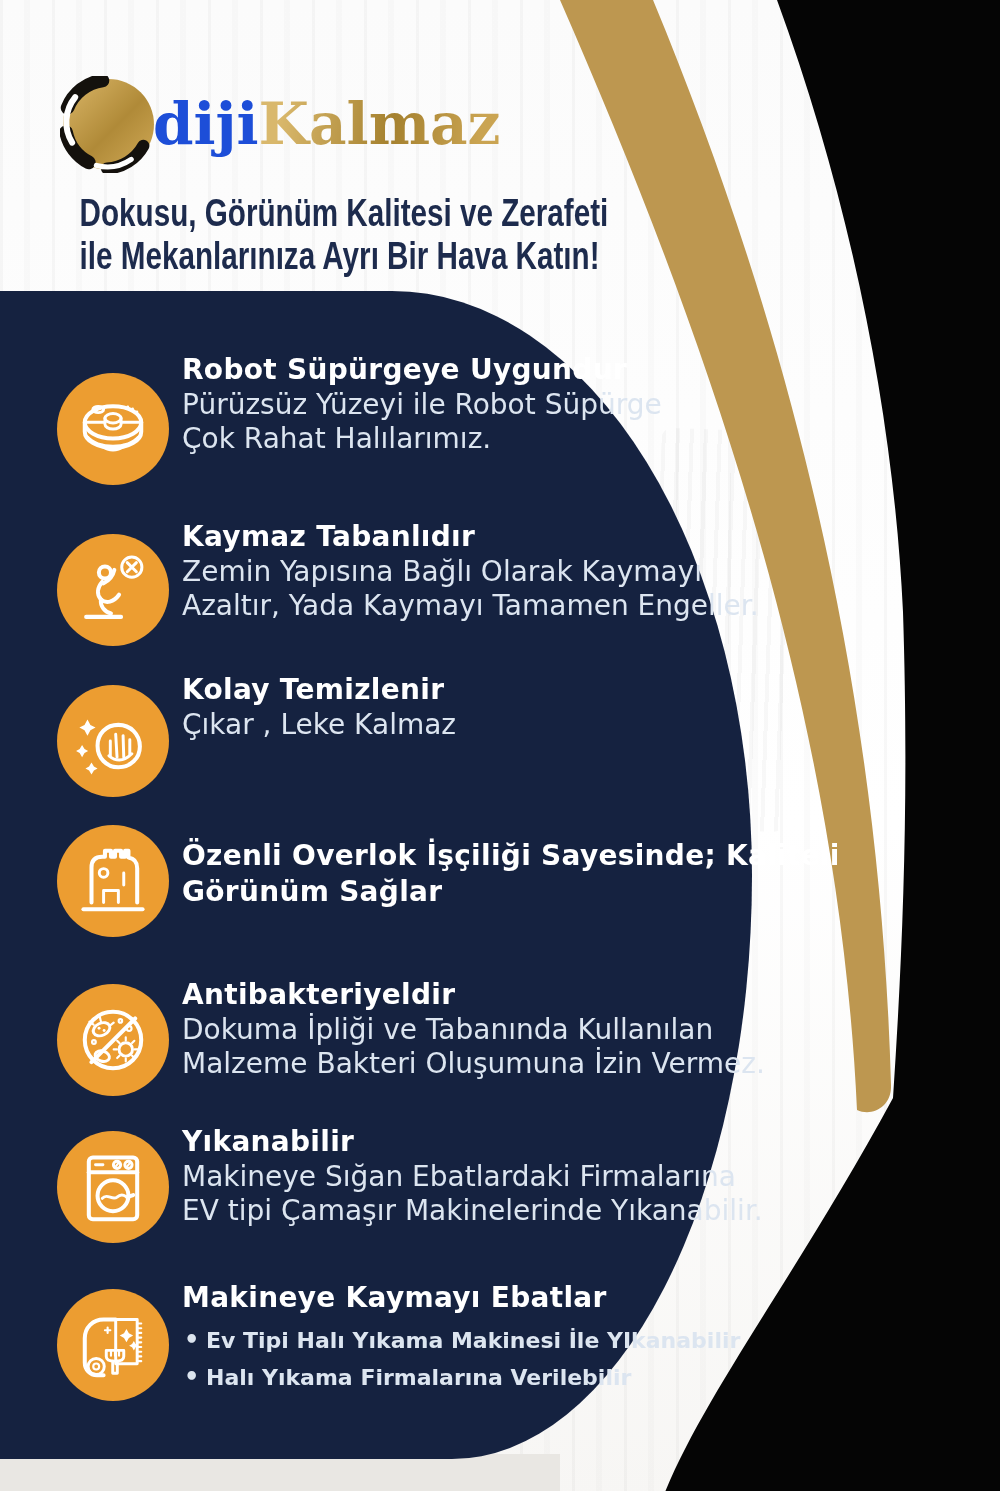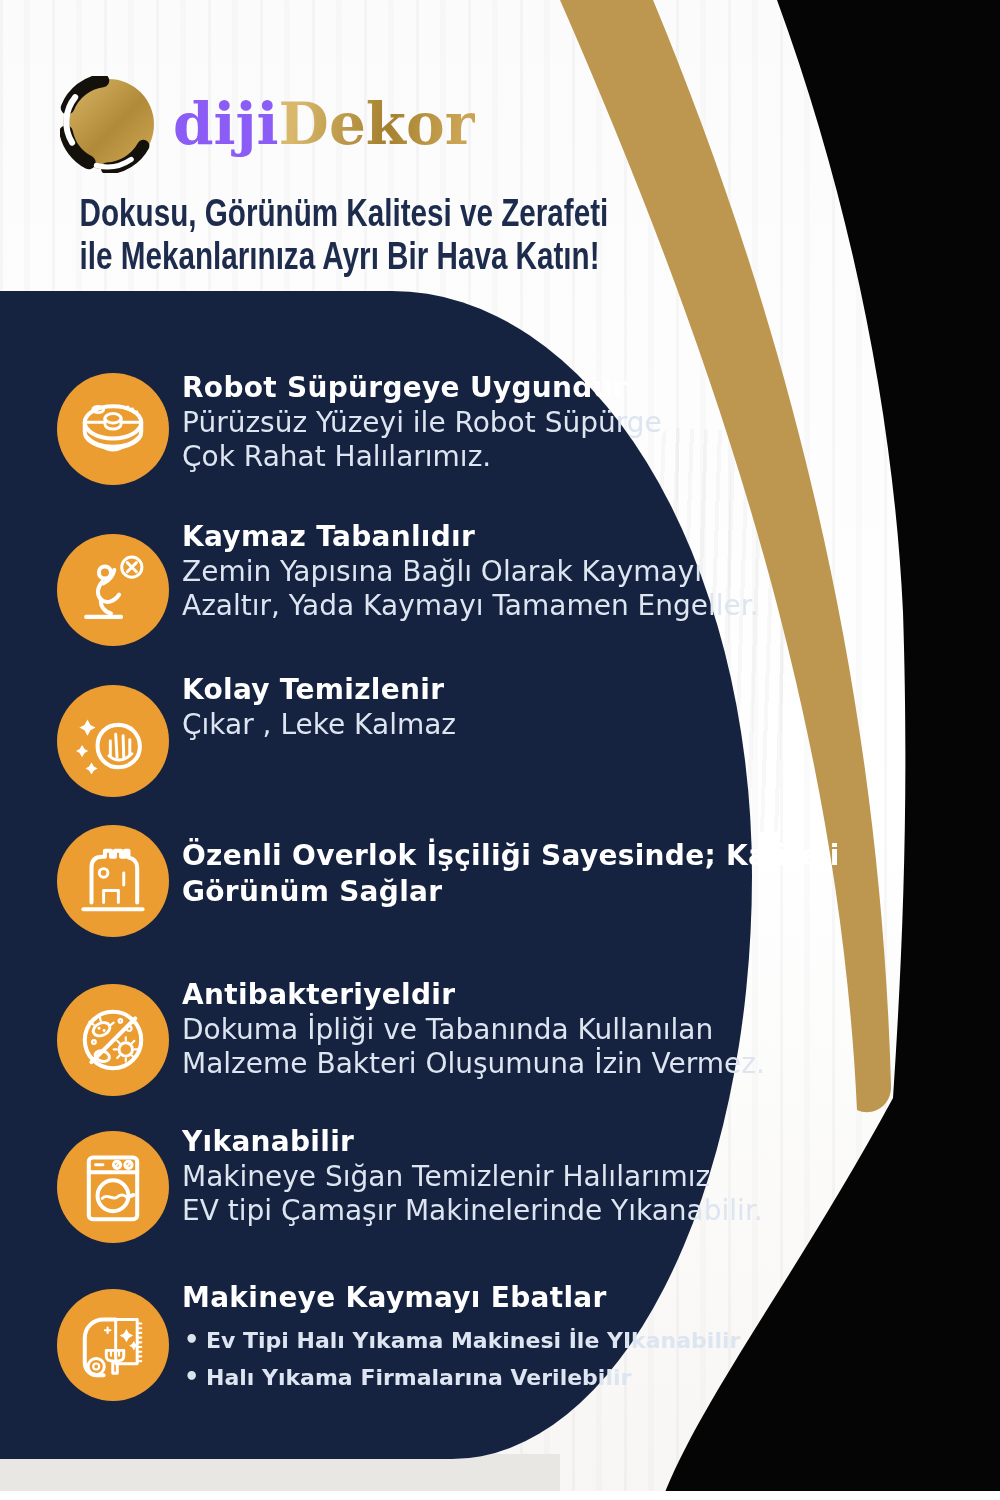--- a/index.html
+++ b/index.html
@@ -25,21 +25,21 @@
   .decor-svg{position:absolute; inset:0;}
   .bottom-white{position:absolute; left:0; top:1491px; width:1000px; height:9px; background:#ffffff;}
   
   .navy-panel{position:absolute; left:0; top:291px; width:752px; height:1168px;
     background:var(--navy);
     border-radius:0 360px 300px 0 / 0 584px 584px 0;}
   
   .logo-row{position:absolute; left:60px; top:74px; height:100px; display:flex; align-items:center;}
   .logo-sphere{width:97px; height:97px; flex:0 0 auto;}
   .logo-text{font-family:"DejaVu Serif","Liberation Serif",serif; font-size:58px; font-weight:700; line-height:97px; margin-left:-4px; white-space:nowrap;}
-  .logo-diji{color:#8b5cf6;padding-left:20px;}
+  .logo-diji{color:#1d4ed8;}
   .logo-dekor{background:linear-gradient(100deg,#d9b86c 10%,#a5812f 55%,#caa452 90%);
     -webkit-background-clip:text; background-clip:text; color:transparent;}
   .headline{position:absolute; left:18px; top:192px; width:560px; text-align:center;
     font-family:"Liberation Sans",sans-serif; font-weight:700; font-size:38px; line-height:43px;
     color:var(--headline); transform:scaleX(0.78); transform-origin:50% 0; white-space:nowrap; letter-spacing:0;}
   
   .feature{position:absolute; left:0; width:1000px;}
   .icon-circle{position:absolute; left:57px; width:112px; height:112px; border-radius:50%;
     background:var(--orange); display:flex; align-items:center; justify-content:center;}
   .icon-circle svg{width:86px; height:86px;}
@@ -86,21 +86,21 @@
             <stop offset="1" stop-color="#d2ab58"></stop>
         </linearGradient>
       </defs>
       <circle cx="32" cy="32" r="30" fill="url(#gl)"></circle>
       <path d="M28,3 A29,29 0 0 0 5,21" stroke="#14110d" stroke-width="9" fill="none" stroke-linecap="round"></path>
       <path d="M4,37 A29,29 0 0 0 19,57" stroke="#14110d" stroke-width="9" fill="none" stroke-linecap="round"></path>
       <path d="M31,61 A29,29 0 0 0 55,46" stroke="#14110d" stroke-width="8" fill="none" stroke-linecap="round"></path>
       <path d="M10,14 A26,26 0 0 0 8,44" stroke="#ffffff" stroke-width="4" fill="none" stroke-linecap="round"></path>
       <path d="M24,59 A28,28 0 0 0 47,55" stroke="#ffffff" stroke-width="3.4" fill="none" stroke-linecap="round"></path>
     </svg>
-    <div class="logo-text"><span class="logo-diji">diji</span><span class="logo-dekor">Dekor</span></div>
+    <div class="logo-text"><span class="logo-diji">diji</span><span class="logo-dekor">Kalmaz</span></div>
   </div>
 
   <div class="headline">
     <div>Dokusu, Görünüm Kalitesi ve Zerafeti</div>
     <div>ile Mekanlarınıza Ayrı Bir Hava Katın!</div>
   </div>
 
   <div class="feature">
     <div class="icon-circle" style="top:373px">
       <svg viewBox="0 0 64 64">
@@ -110,21 +110,21 @@
         <path class="st2" d="M11,27 h15 M38,27 h15"></path>
         <ellipse class="st2" cx="32" cy="24" rx="6" ry="3.5"></ellipse>
         <path class="st2" d="M26,24 v4.5 a6,3.5 0 0 0 12,0 v-4.5"></path>
         <ellipse class="st2" cx="21" cy="17.5" rx="4" ry="2.3"></ellipse>
         <circle class="fw" cx="43" cy="15.5" r="1"></circle>
           <circle class="fw" cx="46.6" cy="17" r="1"></circle>
           <circle class="fw" cx="49.8" cy="19.2" r="1"></circle>
         <path class="st" d="M24,44.5 q8,5.5 16,0"></path>
       </svg>
     </div>
-    <div class="ftext" style="top:370px">
+    <div class="ftext" style="top:352px">
       <div class="ftitle">Robot Süpürgeye Uygundur</div>
       <div class="fdesc">Pürüzsüz Yüzeyi ile Robot Süpürge</div>
       <div class="fdesc">Çok Rahat Halılarımız.</div>
     </div>
   </div>
 
   <div class="feature">
     <div class="icon-circle" style="top:534px">
       <svg viewBox="0 0 64 64">
         <path class="st" d="M12,52 h26"></path>
@@ -210,21 +210,21 @@
         <circle class="st2" cx="35" cy="15.5" r="2.7"></circle>
           <circle class="st2" cx="43.5" cy="15.5" r="2.7"></circle>
         <path class="st15" d="M33.6,17.2 l2.8,-3.4 M42.1,17.2 l2.8,-3.4"></path>
         <circle class="st" cx="32" cy="38.5" r="11.5"></circle>
         <path class="st2" d="M24,40.5 c3.5,-4.5 7.5,2 11,-1 c2.2,-2 4.5,-2 6.5,-0.5"></path>
         <path class="st" d="M42.5,39.5 l4.5,-1.5"></path>
       </svg>
     </div>
     <div class="ftext" style="top:1124px">
       <div class="ftitle">Yıkanabilir</div>
-      <div class="fdesc">Makineye Sığan Temizlenir Halılarımız</div>
+      <div class="fdesc">Makineye Sığan Ebatlardaki Firmalarına</div>
       <div class="fdesc">EV tipi Çamaşır Makinelerinde  Yıkanabilir.</div>
     </div>
   </div>
 
   <div class="feature">
     <div class="icon-circle" style="top:1289px">
       <svg viewBox="0 0 64 64">
         <path class="st" d="M34,13 h-9 c-8,0 -14,6 -14,14 v18 c0,5.5 4,9.5 9,9.5 h5"></path>
         <circle class="st2" cx="19.5" cy="48" r="6"></circle>
         <circle class="st15" cx="19.5" cy="48" r="2.2"></circle>

